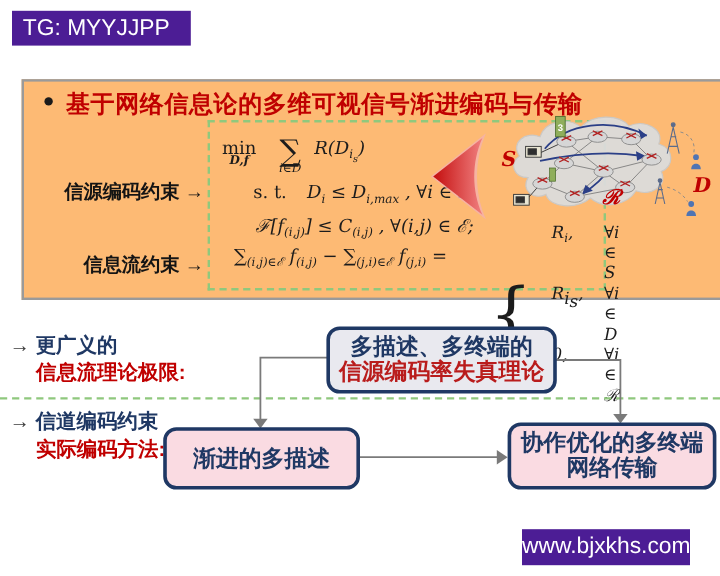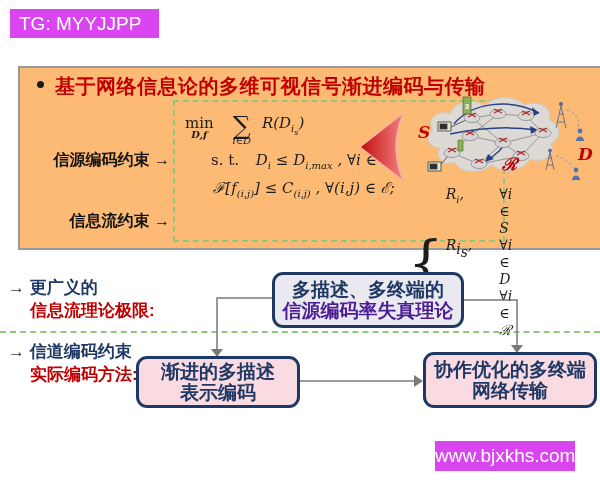--- a/index.html
+++ b/index.html
@@ -1,18 +1,18 @@
 <!DOCTYPE html>
 <html><head>
 <meta charset="utf-8">
 <style>
   html,body{margin:0;padding:0;background:#fff;}
   .page{position:relative;width:600px;height:480px;background:#ffffff;overflow:hidden;
         font-family:"Liberation Sans","DejaVu Sans",sans-serif;}
-  .badge{position:absolute;background:#d946ef;color:#fff;font-size:19px;}
+  .badge{position:absolute;background:#4c1d95;color:#fff;font-size:19px;}
   .badge.tg{left:10px;top:9px;width:140px;height:29px;line-height:29px;padding-left:9px;}
   .badge.site{left:414px;top:441px;width:140px;height:30px;line-height:30px;text-align:center;margin-left:21px;}
 
   .mainbox{position:absolute;left:18px;top:66px;width:566px;height:180px;border:2px solid #9a9a9a;background:#fdba74;padding-left:16px;}
   .bullet{position:absolute;left:17px;top:13px;width:7px;height:7px;border-radius:50%;background:#1a1a1a;}
   .main-title{position:absolute;left:35px;top:5px;color:#c00000;font-weight:bold;font-size:20px;letter-spacing:0.5px;white-space:nowrap;}
 
   .greenbox{position:absolute;left:153px;top:32px;width:328px;height:138px;border:2px dashed #8fc87d;}
   .constraint{position:absolute;left:0;width:150px;text-align:right;color:#141414;font-weight:bold;font-size:16px;white-space:nowrap;}
   .c1{top:82px;}.c2{top:112px;}.c3{top:143px;}
@@ -21,35 +21,35 @@
   .math{font-family:"DejaVu Serif","Liberation Serif",serif;color:#1c1c1c;font-style:italic;font-size:15px;}
   .up{font-style:normal;}
   .mrow{position:absolute;white-space:nowrap;}
   .stack{display:inline-block;text-align:center;vertical-align:top;}
   .stack .under{display:block;font-size:10px;margin-top:-3px;}
   .bigsum{font-size:25px;font-style:normal;line-height:24px;}
   sub{font-size:10px;}
   .sub2{font-size:8px;vertical-align:-3px;}
   .brace{font-size:56px;font-style:normal;font-weight:400;line-height:52px;transform:scaleY(1.05);display:inline-block;}
   .cases{position:absolute;left:233px;top:84px;display:flex;align-items:center;}
-  .cgrid{display:grid;grid-template-columns:auto auto;column-gap:27px;row-height:17px;margin-left:2px;}
+  .cgrid{display:grid;grid-template-columns:auto auto;column-gap:17px;row-height:17px;margin-left:16px;}
   .cgrid span{font-size:14px;line-height:17px;}
   .cv{text-align:left;}
 
   
   .note{position:absolute;font-weight:bold;font-size:17px;white-space:nowrap;}
   .note .arr{color:#3a3a3a;}
   .note .l1{color:#1f3864;}
   .note .l2{color:#c00000;}
   .divider{position:absolute;left:0;top:331px;width:600px;border-top:2px dashed #8fc87d;}
 
   .fbox{position:absolute;border:3px solid #1f3864;border-radius:11px;display:flex;flex-direction:column;
         align-items:center;justify-content:center;font-weight:bold;font-size:19px;line-height:21px;z-index:3;text-align:center;}
   .fbox.top{left:272px;top:272px;width:186px;height:50px;background:#e9e9ef;}
-  .fbox.top .bl1{color:#1f3864;} .fbox.top .bl2{color:#4c1d95;}
+  .fbox.top .bl1{color:#1f3864;} .fbox.top .bl2{color:#b91c1c;}
   .fbox.pink{background:#fadbe2;color:#1f3864;}
   .fbox.left{left:136px;top:356px;width:158px;height:46px;}
   .fbox.right{left:423px;top:352px;width:168px;height:50px;}
 
   .lines{position:absolute;left:0;top:0;z-index:1;}
   .overlay{position:absolute;z-index:2;}
 </style>
 </head>
 <body>
 
@@ -74,20 +74,23 @@
 
       <div class="mrow" style="left:14px;top:49px;margin-left:22px;">
         <span class="up">s. t.</span>
         <span style="margin-left:12px;"><span>D</span><sub>i</sub><span> ≤ D</span><sub>i,max</sub><span> , ∀i ∈ S;</span></span>
       </div>
 
       <div class="mrow" style="left:38px;top:75px;">
         <span>ℱ[f</span><sub>(i,j)</sub><span>] ≤ C</span><sub>(i,j)</sub><span> , ∀(i,j) ∈ ℰ;</span>
       </div>
 
+      <div class="mrow" style="left:20px;top:102px;">
+        <span class="up">∑</span><sub>(i,j)∈ℰ</sub><span> f</span><sub>(i,j)</sub><span> − </span><span class="up">∑</span><sub>(j,i)∈ℰ</sub><span> f</span><sub>(j,i)</sub><span> =</span>
+      </div>
 
       <div class="cases">
         <span class="brace">{</span>
         <span class="cgrid">
           <span class="cv"><span>R</span><sub>i</sub><span>,</span></span>
           <span class="cc">∀i ∈ S</span>
           <span class="cv"><span>R</span><sub><span>i</span><span class="sub2">s</span></sub><span>,</span></span>
           <span class="cc">∀i ∈ D</span>
           <span class="cv"><span>0</span><span>,</span></span>
           <span class="cc">∀i ∈ ℛ</span>
@@ -247,21 +250,20 @@
     <span class="l1">信道编码约束</span><br>
     <span class="l2" style="margin-left:22px;">实际编码方法:</span>
   </div>
 
   <div class="fbox top">
     <span class="bl1">多描述、多终端的</span>
     <span class="bl2">信源编码率失真理论</span>
   </div>
   <div class="fbox pink left">
     <span>渐进的多描述</span>
-    <span>表示编码</span>
   </div>
   <div class="fbox pink right">
     <span>协作优化的多终端</span>
     <span>网络传输</span>
   </div>
 
   <div class="badge site">www.bjxkhs.com</div>
 
 </div>
 

